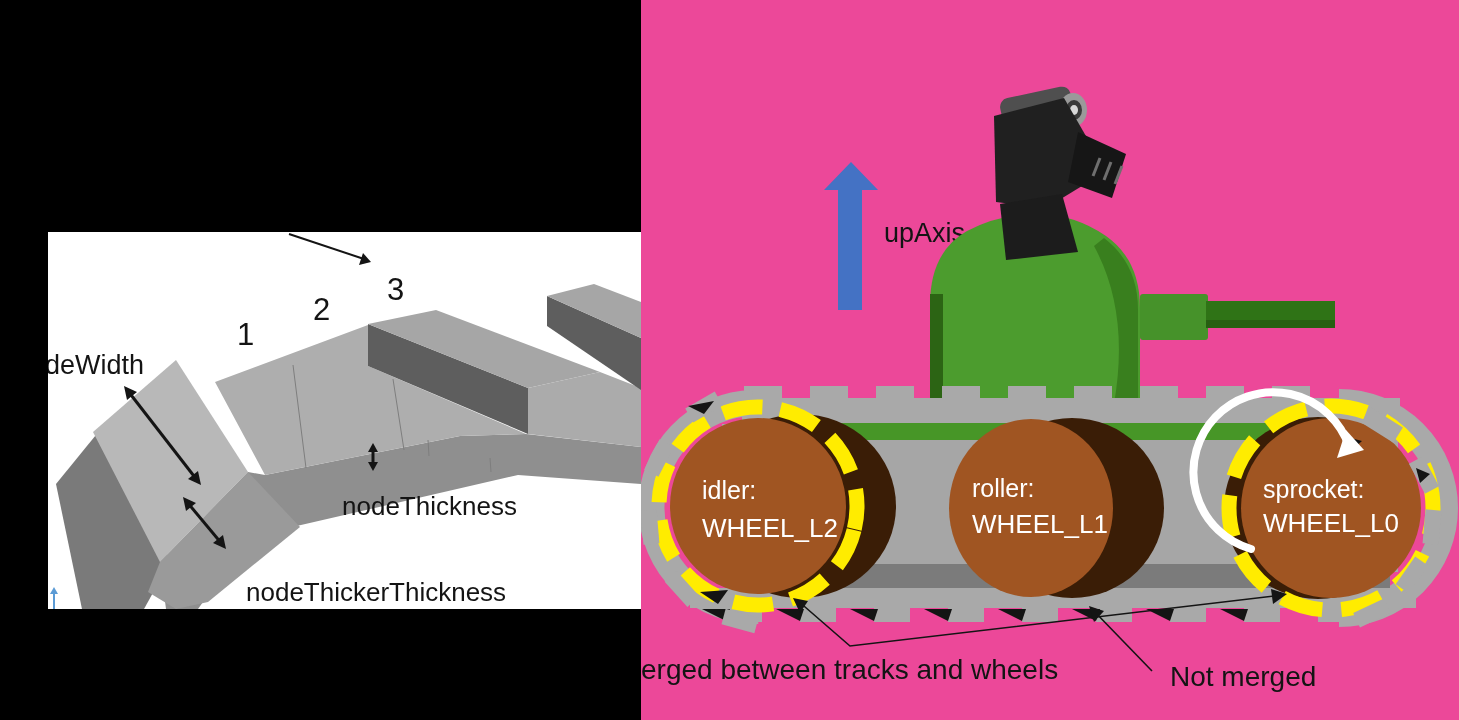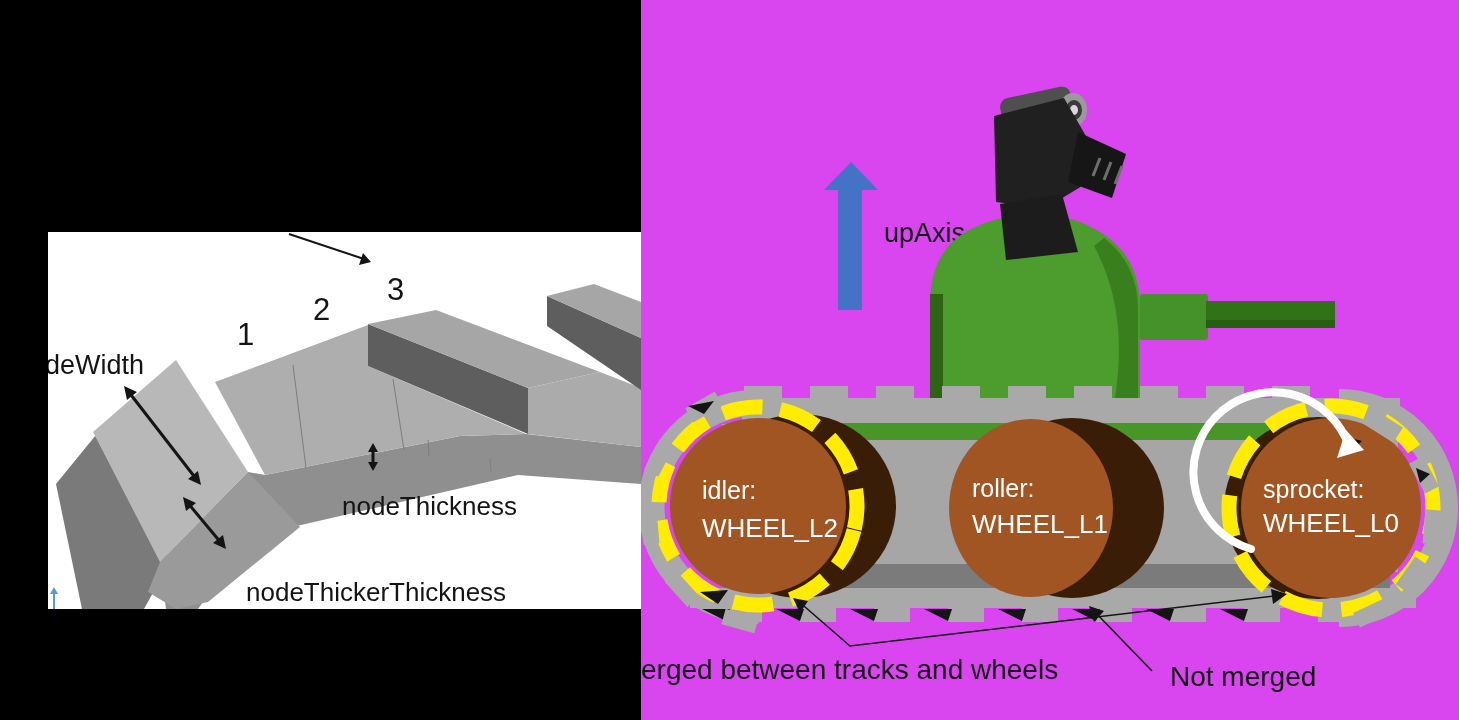--- a/index.html
+++ b/index.html
@@ -1,20 +1,20 @@
 <!DOCTYPE html>
 <html><head>
 <meta charset="utf-8">
 <style>
   html,body{margin:0;padding:0;background:#222;}
   .stage{position:relative;width:1459px;height:720px;overflow:hidden;background:#ffffff;
          font-family:"Liberation Sans",sans-serif;}
   .left-panel{position:absolute;left:0;top:0;width:641px;height:720px;background:#000;}
   .inset-figure{position:absolute;left:48px;top:232px;width:593px;height:377px;background:#fff;}
-  .right-panel{position:absolute;left:641px;top:0;width:818px;height:720px;background:#d946ef;}
+  .right-panel{position:absolute;left:641px;top:0;width:818px;height:720px;background:#ec4899;}
   svg{display:block;}
   .t-black{fill:#141414;font-family:"Liberation Sans",sans-serif;}
   .t-white{fill:#ffffff;font-family:"Liberation Sans",sans-serif;}
   .ann-line{stroke:#141414;stroke-width:1.6;fill:none;}
 </style>
 </head>
 <body>
 
 <div class="stage">
 

